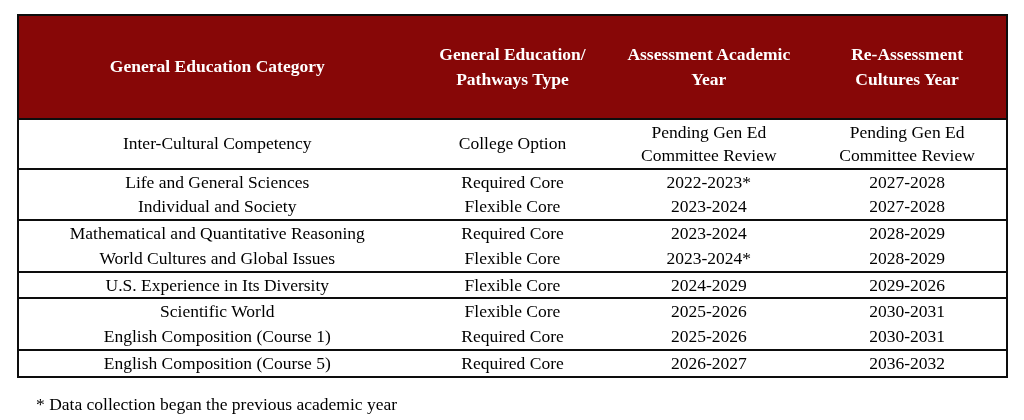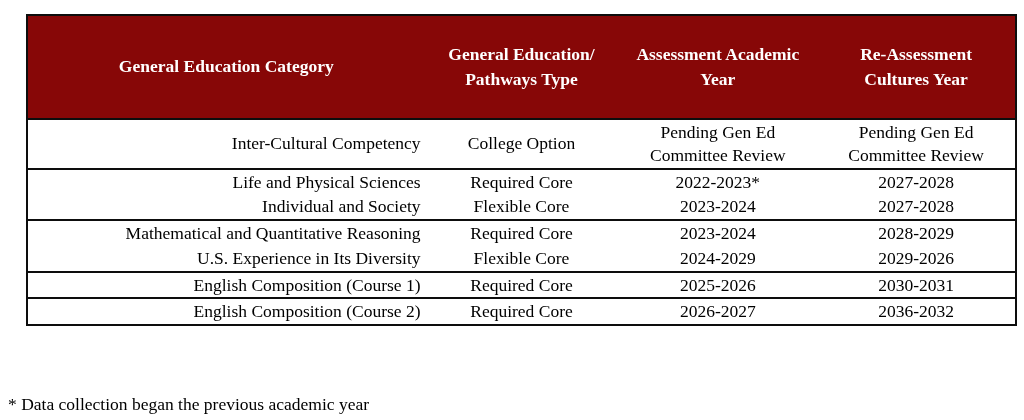--- a/index.html
+++ b/index.html
@@ -14,21 +14,21 @@
   body{
     width:1024px;height:420px;
     background:var(--page-bg);
     font-family:"Liberation Serif", serif;
     color:var(--body-text);
     position:relative;
     overflow:hidden;
   }
   .table-wrap{
     position:absolute;
-    left:26px;top:14px;
+    left:17px;top:14px;
     width:991px;
   }
   table{
     width:100%;
     border-collapse:collapse;
     border:2px solid var(--border);
   }
   thead th{
     background:var(--header-bg);
     color:var(--header-text);
@@ -45,26 +45,26 @@
   tbody td{
     font-size:17.5px;
     line-height:1.3;
     vertical-align:middle;
     padding:1px 4px;
     height:24px;
   }
   tbody tr.tall td{
     height:46px;
   }
-  td.cat{text-align:right;}
+  td.cat{text-align:center;}
   td.ctr{text-align:center;white-space:pre-line;}
   tr.group-end td{border-bottom:2px solid var(--border);}
   .footnote{
     position:absolute;
-    left:8px;top:394px;
+    left:36px;top:394px;
     font-size:17.5px;
     color:var(--body-text);
     text-align:center;
   }
 </style>
 </head>
 <body>
 
 <div class="table-wrap">
   <table>
@@ -88,51 +88,63 @@
     <tbody>
       <tr class="tall group-end">
         <td class="cat">Inter-Cultural Competency</td>
         <td class="ctr">College Option</td>
         <td class="ctr">Pending Gen Ed
 Committee Review</td>
         <td class="ctr">Pending Gen Ed
 Committee Review</td>
       </tr>
       <tr>
-        <td class="cat">Life and Physical Sciences</td>
+        <td class="cat">Life and General Sciences</td>
         <td class="ctr">Required Core</td>
         <td class="ctr">2022-2023*</td>
         <td class="ctr">2027-2028</td>
       </tr>
       <tr class="group-end">
         <td class="cat">Individual and Society</td>
         <td class="ctr">Flexible Core</td>
         <td class="ctr">2023-2024</td>
         <td class="ctr">2027-2028</td>
       </tr>
       <tr>
         <td class="cat">Mathematical and Quantitative Reasoning</td>
         <td class="ctr">Required Core</td>
         <td class="ctr">2023-2024</td>
         <td class="ctr">2028-2029</td>
       </tr>
       <tr class="group-end">
+        <td class="cat">World Cultures and Global Issues</td>
+        <td class="ctr">Flexible Core</td>
+        <td class="ctr">2023-2024*</td>
+        <td class="ctr">2028-2029</td>
+      </tr>
+      <tr class="group-end">
         <td class="cat">U.S. Experience in Its Diversity</td>
         <td class="ctr">Flexible Core</td>
         <td class="ctr">2024-2029</td>
         <td class="ctr">2029-2026</td>
+      </tr>
+      <tr>
+        <td class="cat">Scientific World</td>
+        <td class="ctr">Flexible Core</td>
+        <td class="ctr">2025-2026</td>
+        <td class="ctr">2030-2031</td>
       </tr>
       <tr class="group-end">
         <td class="cat">English Composition (Course 1)</td>
         <td class="ctr">Required Core</td>
         <td class="ctr">2025-2026</td>
         <td class="ctr">2030-2031</td>
       </tr>
       <tr>
-        <td class="cat">English Composition (Course 2)</td>
+        <td class="cat">English Composition (Course 5)</td>
         <td class="ctr">Required Core</td>
         <td class="ctr">2026-2027</td>
         <td class="ctr">2036-2032</td>
       </tr>
     </tbody>
   </table>
 </div>
 
 <div class="footnote">* Data collection began the previous academic year</div>
 

